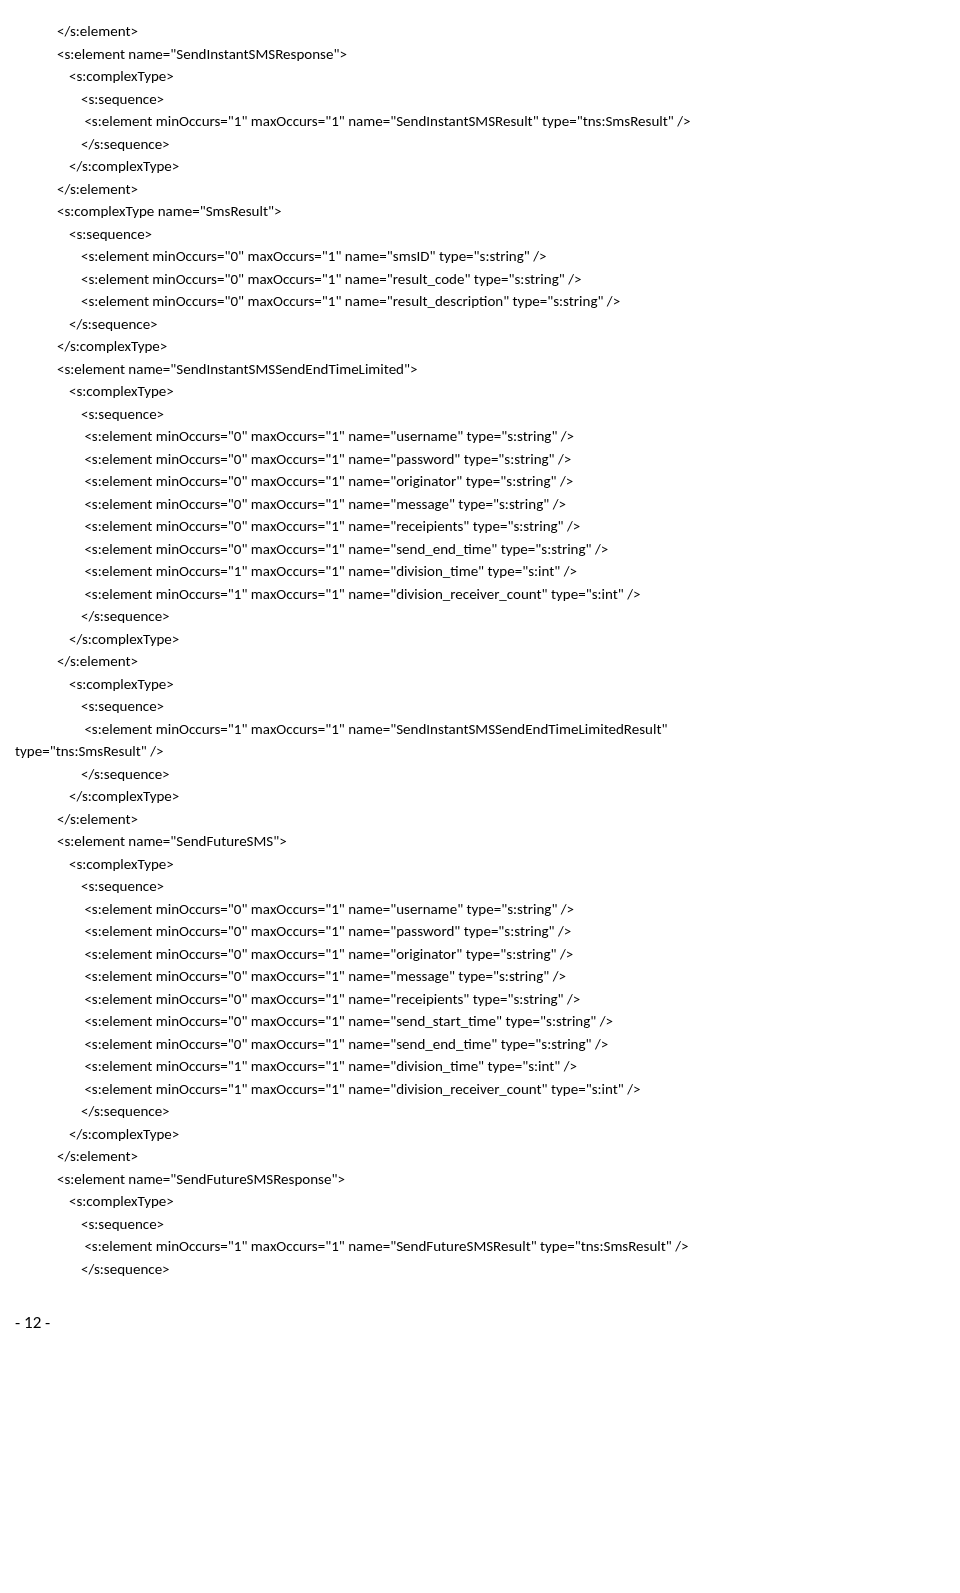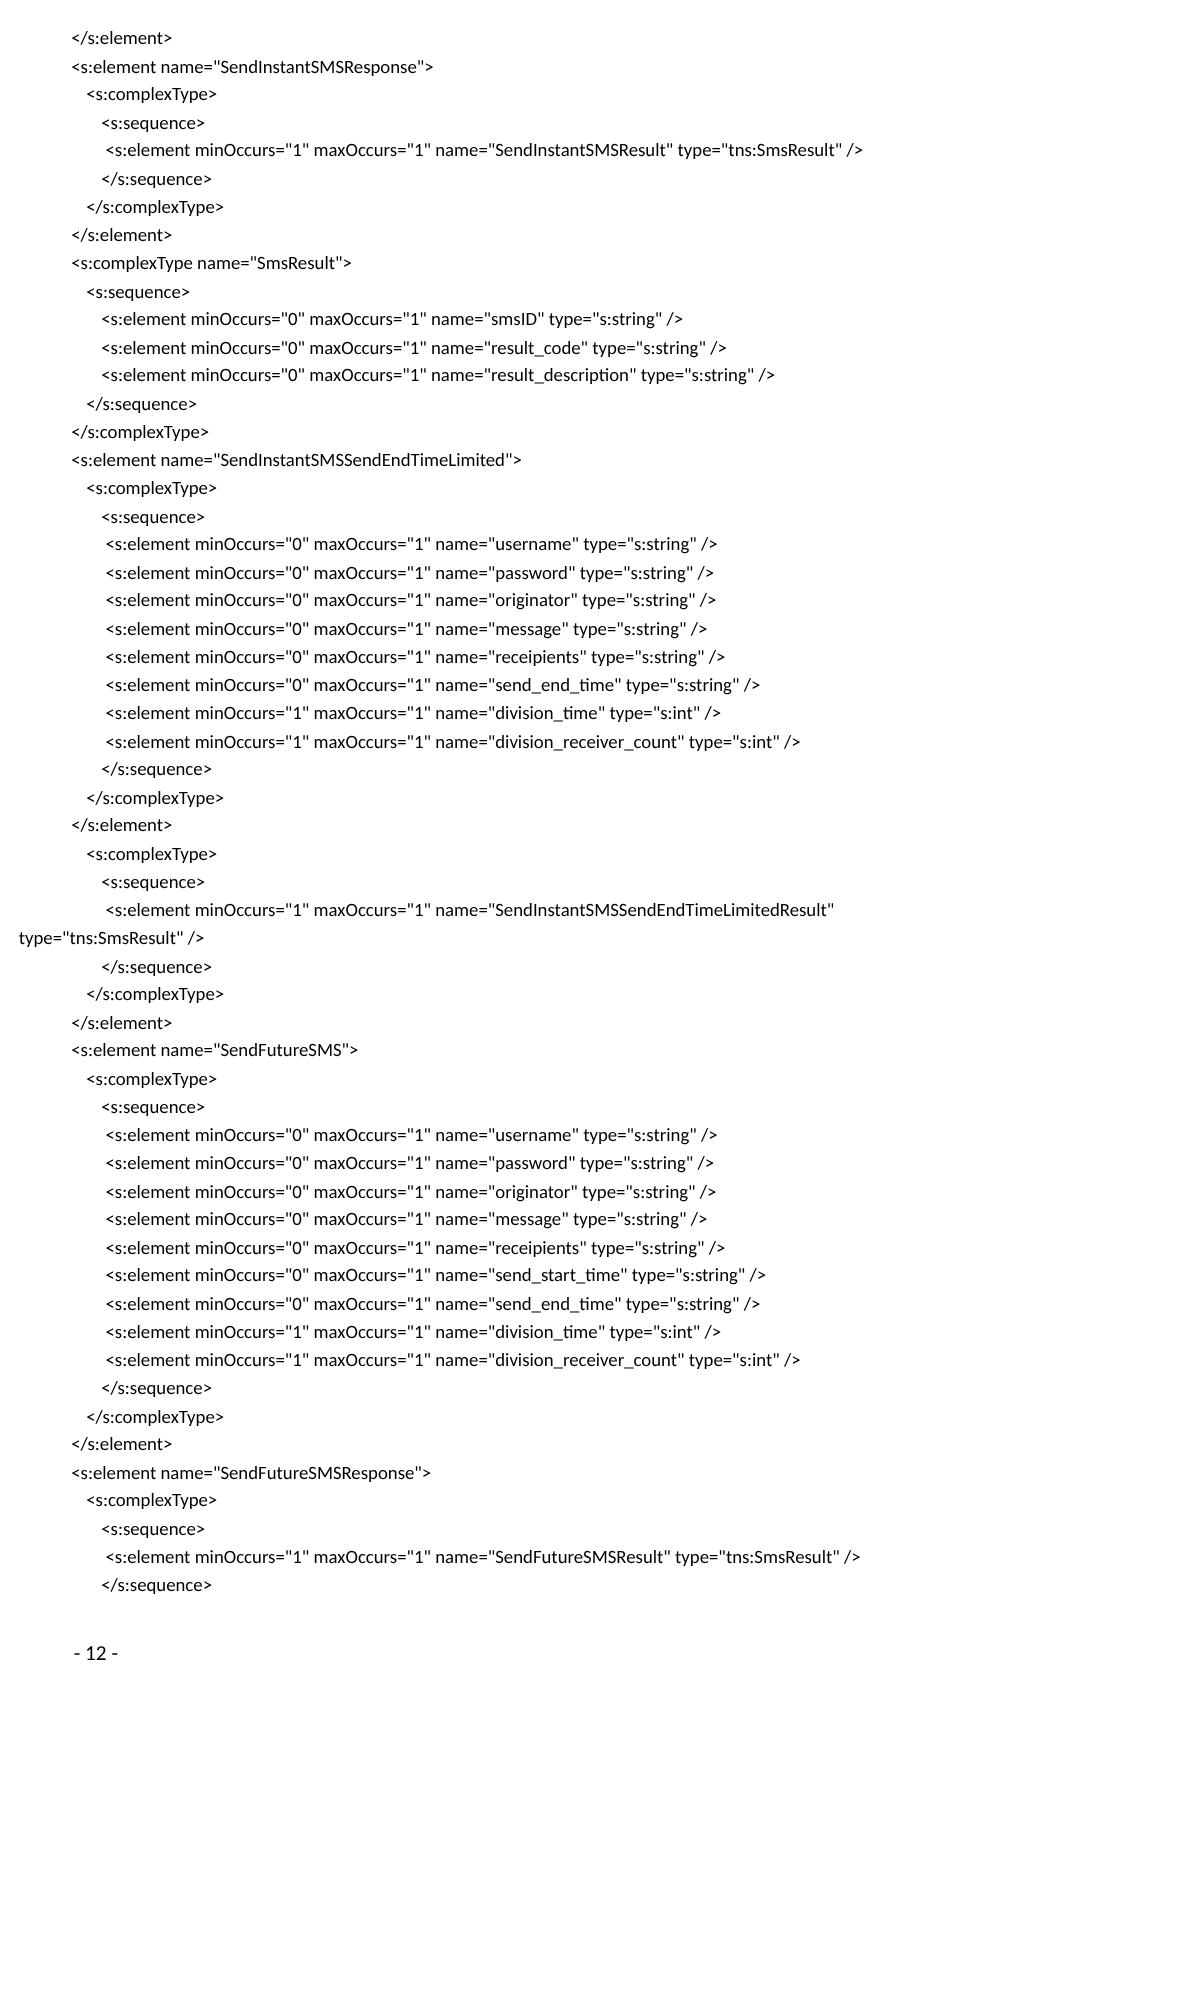--- a/index.html
+++ b/index.html
@@ -16,21 +16,20 @@
     white-space: pre;
   }
   .i1 { padding-left: 42px; }
   .i2 { padding-left: 54px; }
   .i3 { padding-left: 66px; }
   .iL { padding-left: 0px; }
   .footer {
     margin-top: 30px;
     padding-left: 0px;
     font-size: 17px;
-    margin-left: 44px;
   }
 </style>
 </head>
 <body>
 
 <div id="content">
     <div class="line i1">&lt;/s:element&gt;</div>
     <div class="line i1">&lt;s:element name="SendInstantSMSResponse"&gt;</div>
     <div class="line i2">&lt;s:complexType&gt;</div>
     <div class="line i3">&lt;s:sequence&gt;</div>

